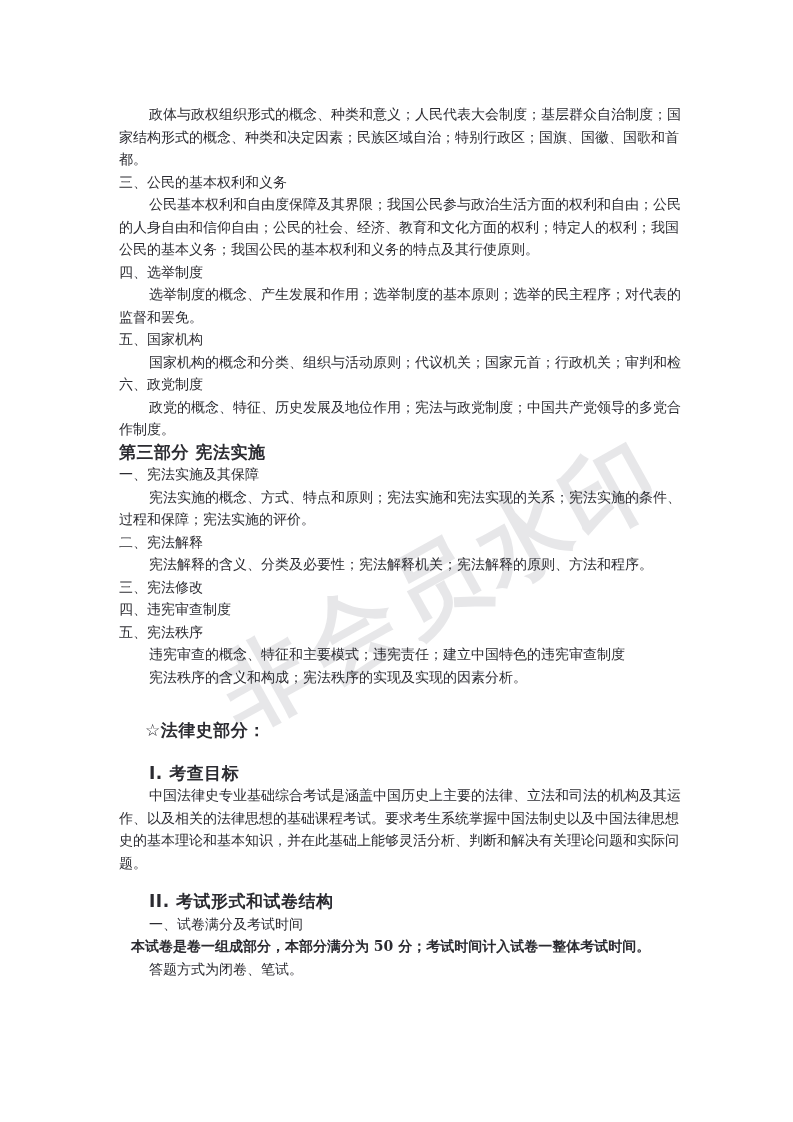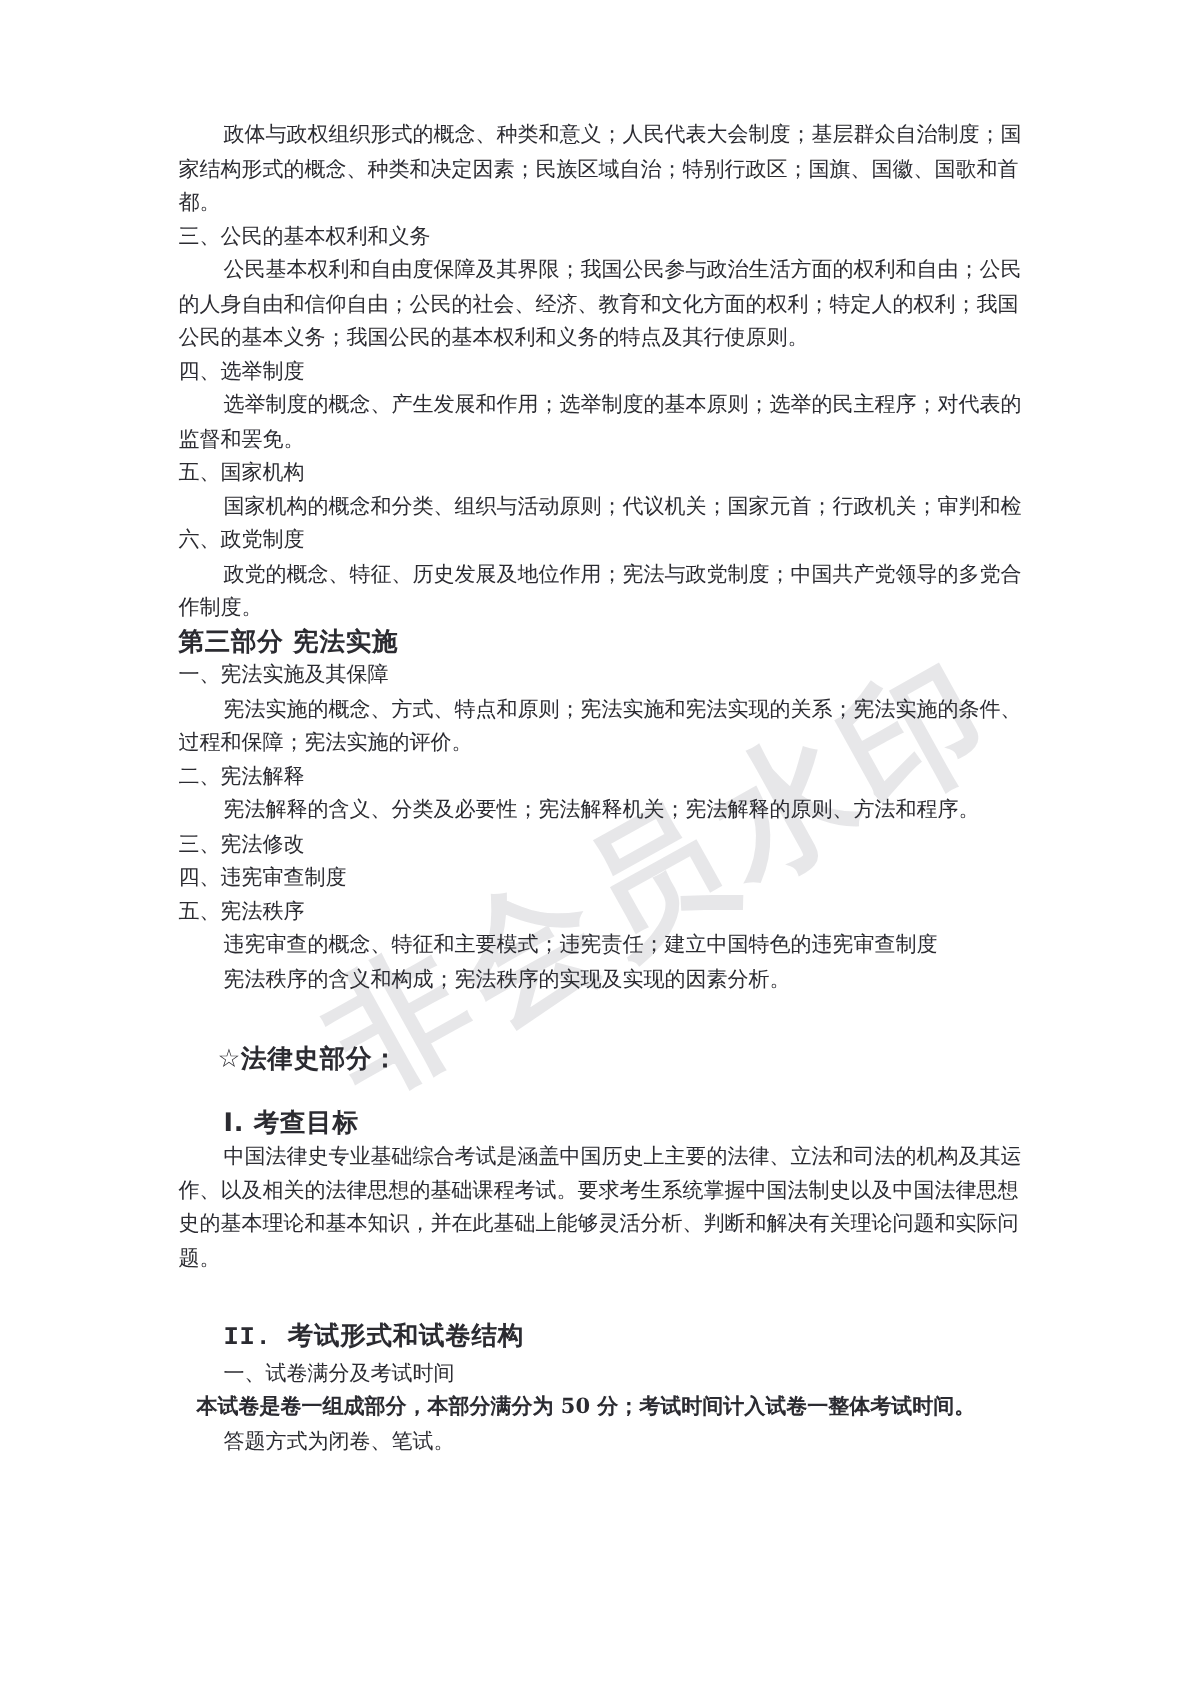--- a/index.html
+++ b/index.html
@@ -25,21 +25,21 @@
     font-size: 92px;
     letter-spacing: 6px;
     color: rgba(60, 60, 70, 0.12);
     white-space: nowrap;
     z-index: 0;
     user-select: none;
   }
   .doc {
     position: absolute;
     left: 119px;
-    top: 79px;
+    top: 103px;
     width: 562px;
     font-size: 14px;
     line-height: 22.5px;
     color: #2b2b31;
     z-index: 1;
   }
   .line {
     height: 22.5px;
     white-space: nowrap;
   }
@@ -83,18 +83,18 @@
       <div class="line">四、违宪审查制度</div>
       <div class="line">五、宪法秩序</div>
       <div class="line indent-2">违宪审查的概念、特征和主要模式；违宪责任；建立中国特色的违宪审查制度</div>
       <div class="line indent-2">宪法秩序的含义和构成；宪法秩序的实现及实现的因素分析。</div>
       <div class="line bold-h" style="margin-top: 31px; margin-left: 26px;">☆法律史部分：</div>
       <div class="line indent-2 bold-h" style="margin-top: 20px;">I. 考查目标</div>
       <div class="line indent-2">中国法律史专业基础综合考试是涵盖中国历史上主要的法律、立法和司法的机构及其运</div>
       <div class="line">作、以及相关的法律思想的基础课程考试。要求考生系统掌握中国法制史以及中国法律思想</div>
       <div class="line">史的基本理论和基本知识，并在此基础上能够灵活分析、判断和解决有关理论问题和实际问</div>
       <div class="line">题。</div>
-      <div class="line indent-2 bold-h" style="margin-top: 32px; font-family: Liberation Mono, monospace;">II. 考试形式和试卷结构</div>
+      <div class="line indent-2 bold-h" style="margin-top: 16px;">II. 考试形式和试卷结构</div>
       <div class="line indent-2">一、试卷满分及考试时间</div>
       <div class="line indent-1">本试卷是卷一组成部分，本部分满分为 50 分；考试时间计入试卷一整体考试时间。</div>
       <div class="line indent-2">答题方式为闭卷、笔试。</div>
     </div>
 </div>
 
 </body></html>

